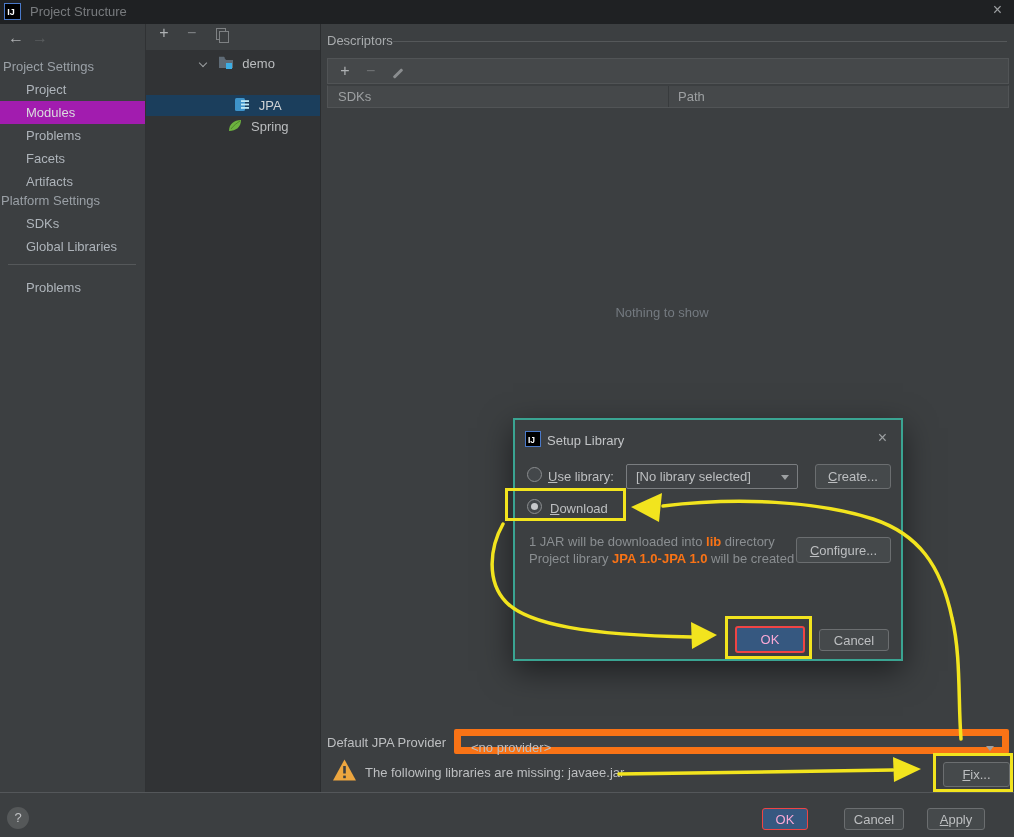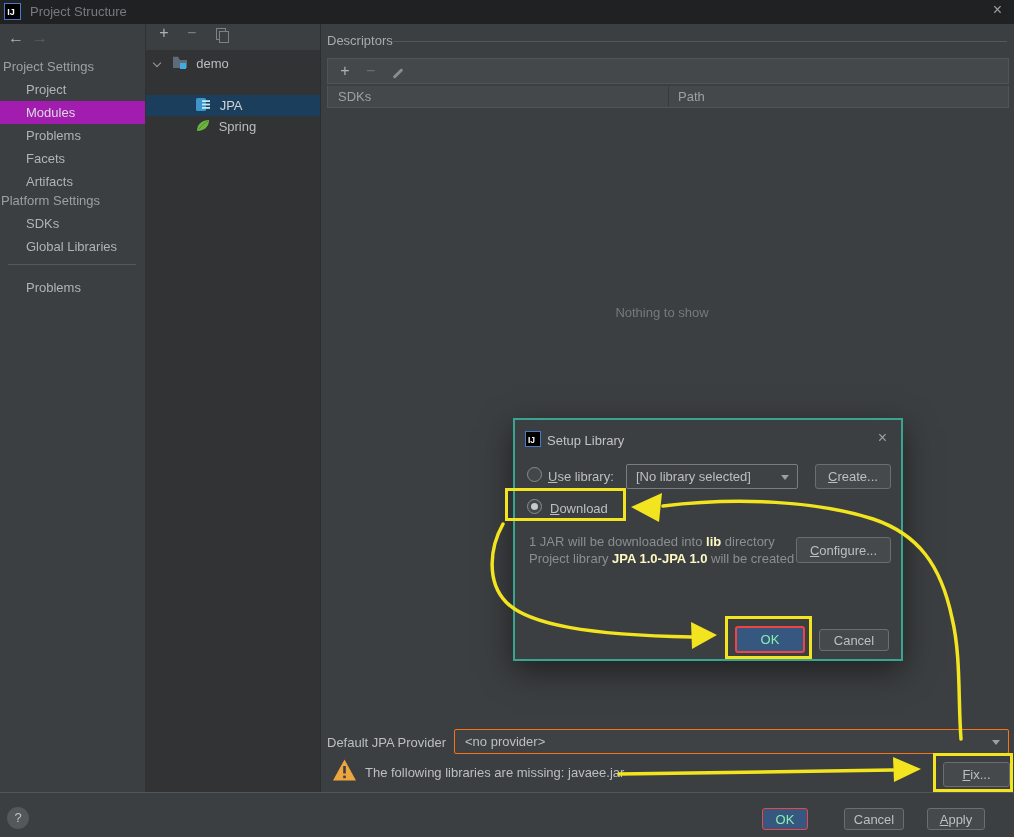--- a/index.html
+++ b/index.html
@@ -22,58 +22,58 @@
   .group-label { position:absolute; left:3px; color:#9AA0A6; height:22px; line-height:22px; }
   .side-item { position:absolute; left:0; width:145px; height:23px; line-height:23px; padding-left:26px; color:#AEB4BA; }
   .side-item.sel { background:#a21caf; color:#DADCDE; }
   .side-divider { position:absolute; left:8px; width:128px; height:1px; background:#55585A; }
 
   
   .treepanel { position:absolute; left:145px; top:24px; width:175px; height:768px; background:#3C3F41; border-left:1px solid #303234; }
   .tree-toolbar { position:absolute; left:0; top:0; width:175px; height:26px; }
   .tbi { display:inline-block; text-align:center; font-size:16px; }
   .treearea { position:absolute; left:0; top:26px; width:175px; height:742px; background:#313335; }
-  .tree-row { position:absolute; left:0; width:175px; height:21px; line-height:21px; color:#BBBDBF; }
+  .tree-row { position:absolute; left:0; width:175px; height:21px; line-height:21px; color:#BBBDBF;text-align:center; }
   .tree-row.sel { background:#1B3E5C; color:#D0D3D5; }
   .chev { display:inline-block; width:6px; height:6px; border-right:1.5px solid #9DA0A2; border-bottom:1.5px solid #9DA0A2; transform:rotate(45deg); }
 
   
   .rightpanel { position:absolute; left:320px; top:24px; width:694px; height:768px; background:#3C3F41; border-left:1px solid #2B2D2F; }
   .desc-title { position:absolute; left:6px; top:9px; color:#A8ABAD; }
   .desc-line { position:absolute; left:72px; top:17px; width:614px; height:1px; background:#55585A; }
   .desc-toolbar { position:absolute; left:6px; top:34px; width:682px; height:26px; background:#45484A; border:1px solid #515456; }
   .desc-header { position:absolute; left:6px; top:61px; width:682px; height:23px; background:#45484A; border:1px solid #515456; border-top:1px solid #3C3F41; line-height:21px; color:#9DA0A2; }
   .col-divider { position:absolute; left:50%; top:0; width:1px; height:100%; background:#383B3D; }
   .empty-text { position:absolute; left:0; top:281px; width:682px; text-align:center; color:#747A80; }
 
   .provider-label { position:absolute; left:6px; top:711px; color:#BDBFC1; }
-  .provider-select { position:absolute; left:133px; top:705px; width:555px; height:25px; background:#3F4245; border:1px solid #f97316; border-radius:2px; line-height:23px; padding-left:10px; color:#BDBFC1; }
+  .provider-select { position:absolute; left:133px; top:705px; width:555px; height:25px; background:#3F4245; border:7px solid #f97316; border-radius:2px; line-height:23px; padding-left:10px; color:#BDBFC1; }
   .caret-down { position:absolute; right:8px; top:10px; width:0; height:0; border-left:4px solid transparent; border-right:4px solid transparent; border-top:5px solid #9DA0A2; }
   .warn-row-text { position:absolute; left:44px; top:741px; color:#BDBFC1; }
   .warn-icon { position:absolute; left:11px; top:734px; }
 
   
   .footer { position:absolute; left:0; top:792px; width:1014px; height:45px; background:#3C3F41; border-top:1px solid #54575A; }
   .help-circle { position:absolute; left:7px; top:14px; width:22px; height:22px; border-radius:50%; background:#555859; color:#C0C2C4; text-align:center; line-height:22px; font-size:13px; }
 
   
   .btn { position:absolute; background:#45494B; border:1px solid #6B6E70; border-radius:3px; color:#BDBFC1; text-align:center; font-size:13px; font-family:"Liberation Sans", sans-serif; }
-  .btn.primary { background:#365880; border:1px solid #ef4444; color:#86efac; }
+  .btn.primary { background:#365880; border:1px solid #ef4444; color:#f9a8d4; }
   .mn { text-decoration:underline; }
 
   
   .dialog { position:absolute; left:513px; top:418px; width:390px; height:243px; background:#3C3F41; border:2px solid #3AA492; box-shadow:0 10px 30px rgba(0,0,0,0.5); z-index:10; }
   .dlg-title { position:absolute; left:32px; top:13px; color:#C2C4C6; }
   .dlg-close { position:absolute; right:14px; top:9px; color:#9DA0A2; font-size:16px; }
   .radio { position:absolute; width:15px; height:15px; border-radius:50%; border:1px solid #8A8D8F; background:#43474A; }
   .radio.on::after { content:""; display:block; width:7px; height:7px; border-radius:50%; background:#C7C9CB; margin:3px; }
   .dlg-label { position:absolute; color:#BDBFC1; }
   .combo { position:absolute; left:111px; top:44px; width:172px; height:25px; background:#3F4245; border:1px solid #7A7D80; border-radius:2px; line-height:23px; padding-left:9px; color:#BDBFC1; }
   .info-text { position:absolute; left:14px; top:113px; color:#8A8E91; line-height:17px; }
-  .info-text b { color:#fef9c3; }
+  .info-text b { color:#f97316; }
 
   
   .ann { position:absolute; border:3px solid #F2E41E; z-index:50; pointer-events:none; }
   #arrow-svg { position:absolute; left:0; top:0; z-index:49; pointer-events:none; }
 
   
   .icon-copy { position:relative; display:inline-block; width:14px; height:14px; vertical-align:middle; }
   .icon-copy::before { content:""; position:absolute; left:1px; top:0; width:8px; height:10px; border:1px solid #7E8183; }
   .icon-copy::after { content:""; position:absolute; left:4px; top:3px; width:8px; height:10px; border:1px solid #7E8183; background:#3C3F41; }
   .icon-pencil { position:relative; display:inline-block; width:14px; height:14px; vertical-align:middle; }

